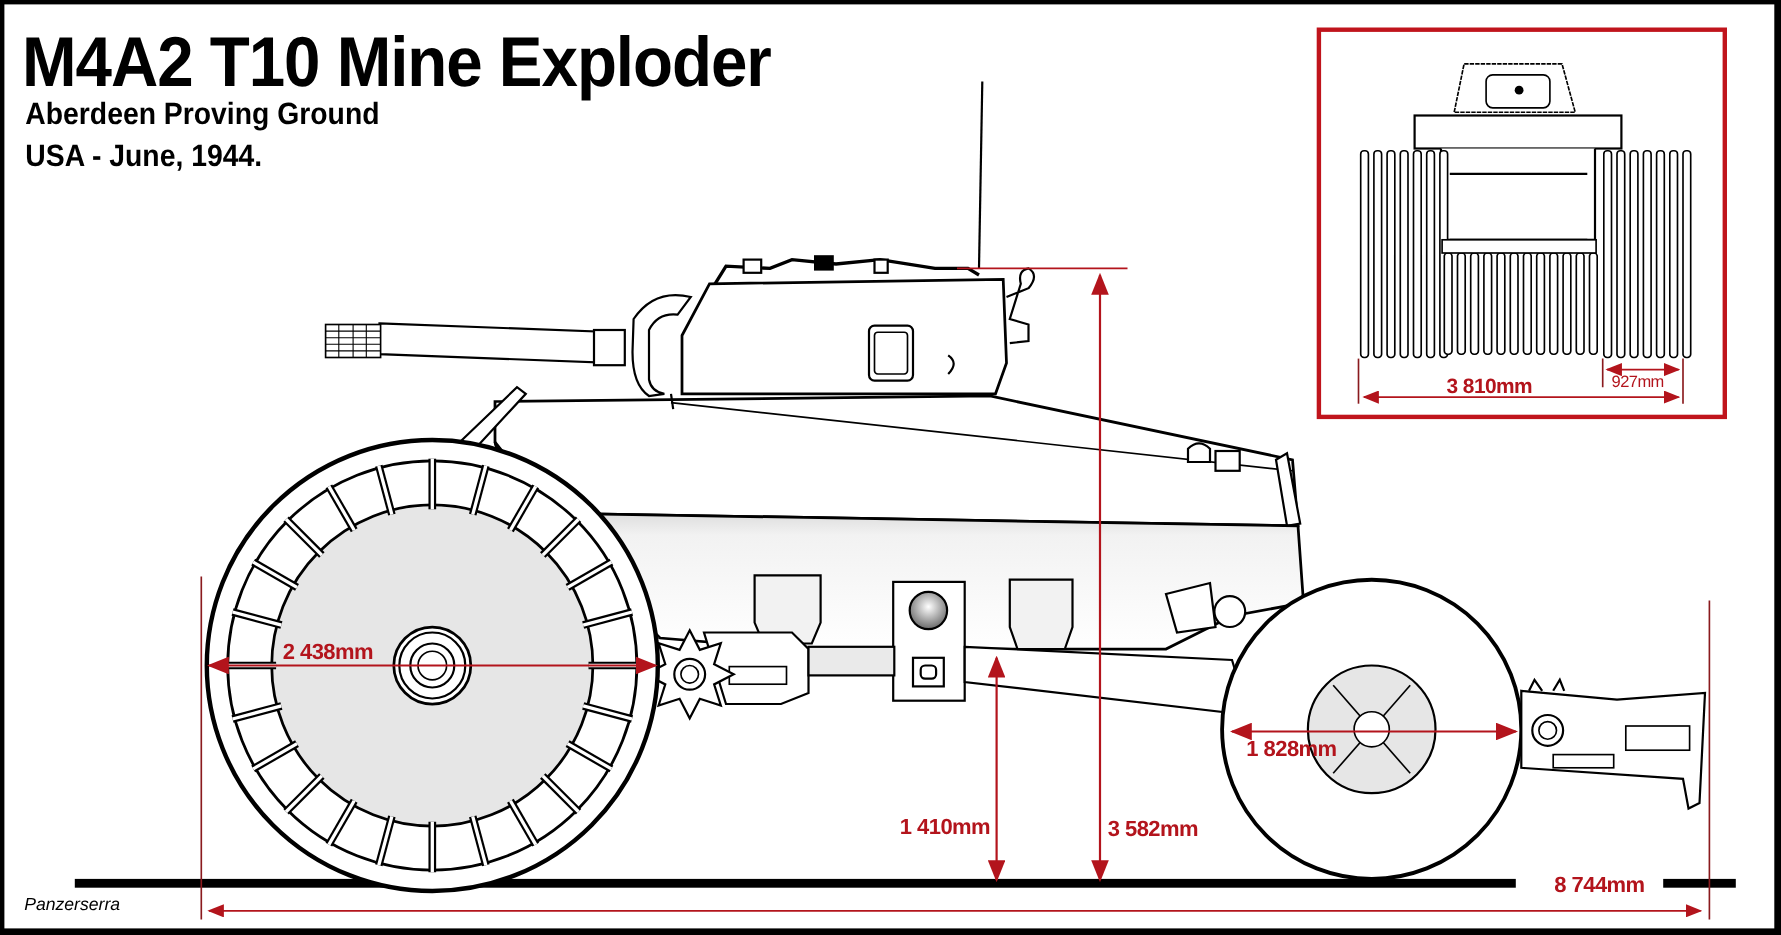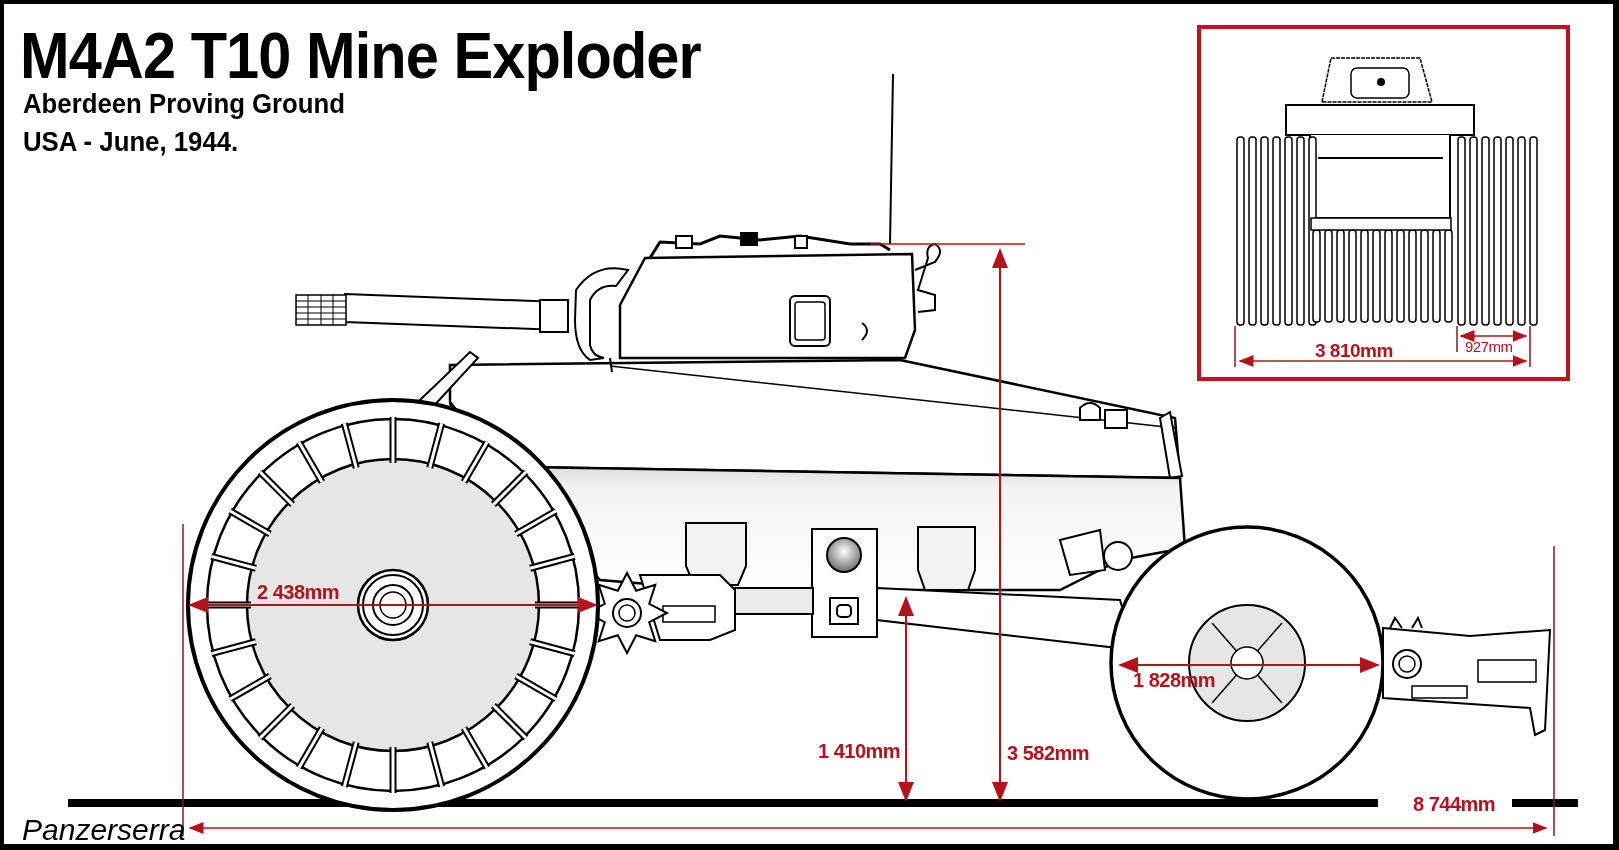--- a/index.html
+++ b/index.html
@@ -18,21 +18,21 @@
     position: absolute; left: 19px;
     font-family: "Liberation Sans", sans-serif; font-weight: bold;
     font-size: 28px; color: #000; line-height: 1;
     transform: scaleX(0.92); transform-origin: left top;
   }
   .sub1 { top: 86px; }
   .sub2 { top: 124px; }
   .credit {
     position: absolute; left: 18px; top: 811px;
     font-family: "Liberation Sans", sans-serif; font-style: italic;
-    font-size: 30px; color: #000; line-height: 1;
+    font-size: 16px; color: #000; line-height: 1;
   }
   svg.drawing { position: absolute; left: 0; top: 0; }
   .dim {
     font-family: "Liberation Sans", sans-serif; font-weight: bold;
     fill: #b3141c; letter-spacing: -0.5px;
   }
 </style>
 </head>
 <body>
 

